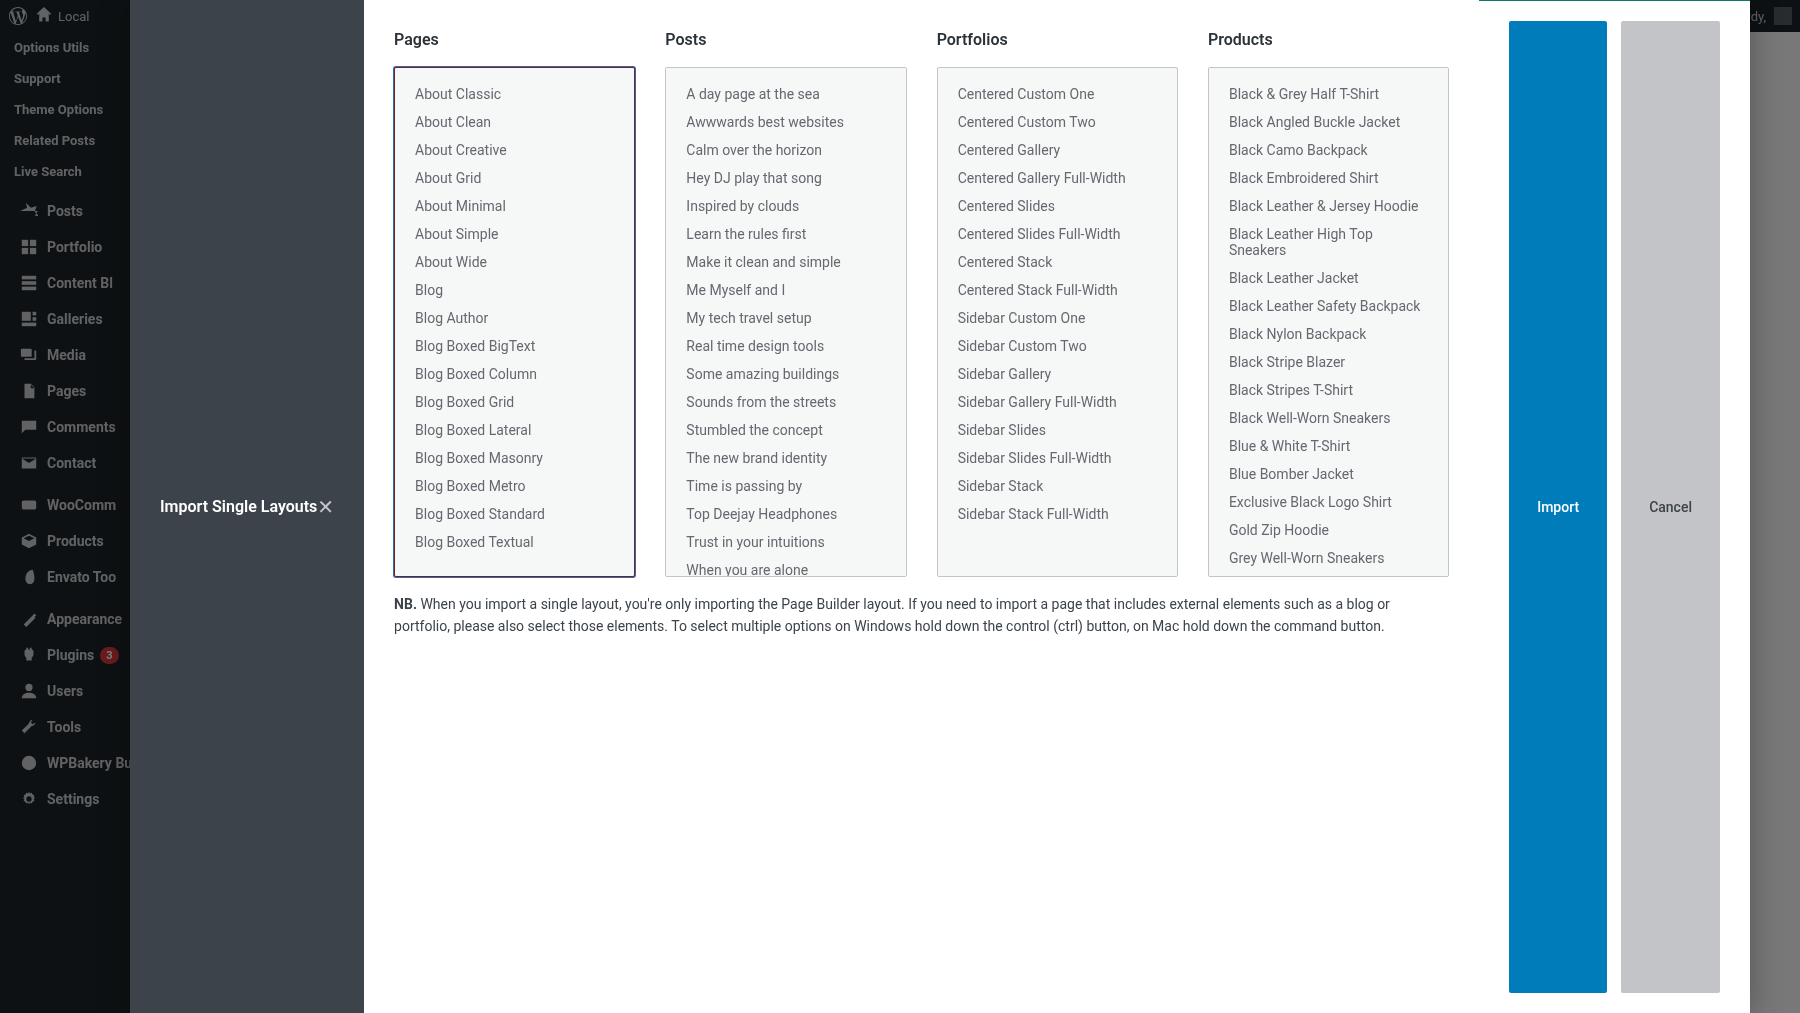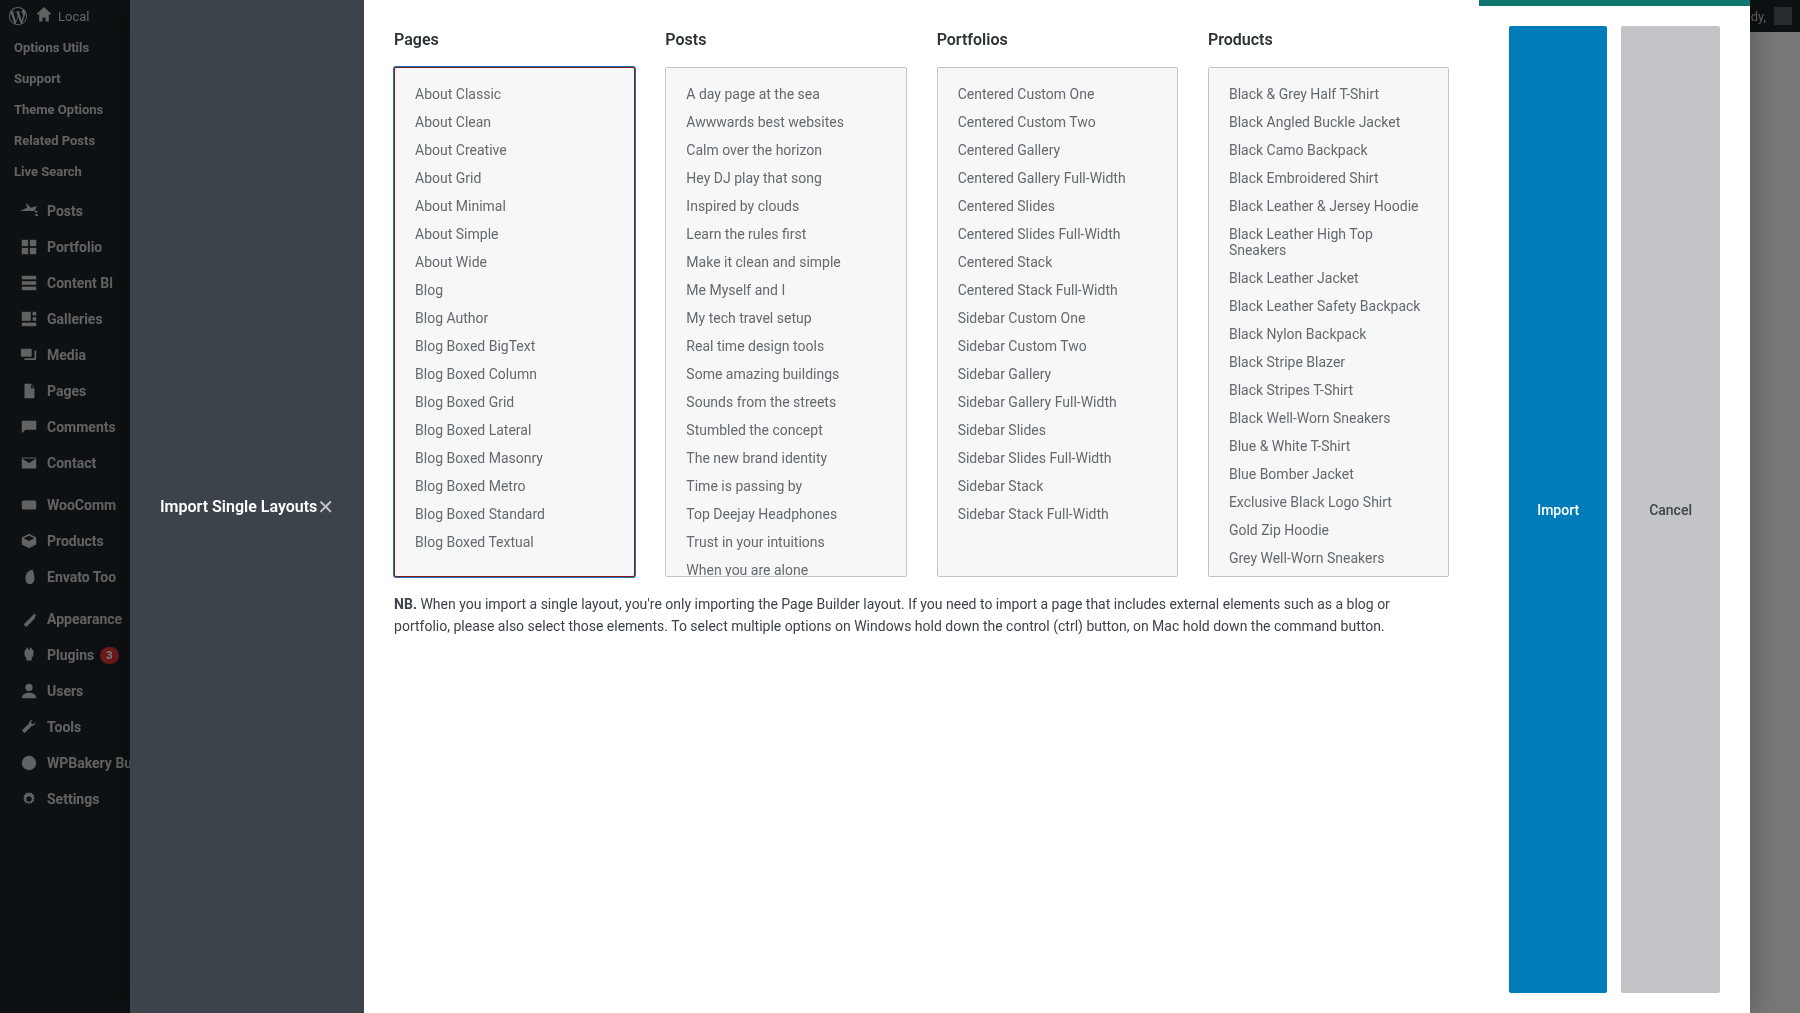--- a/index.html
+++ b/index.html
@@ -35,21 +35,21 @@
 .columns { display: flex; gap: 30px; }
 .col { flex: 1; display: flex; flex-direction: column; }
 .col h3 { font-size: 16px; font-weight: 600; color: #2c3338; margin-bottom: 18px; }
 .listbox { height: 510px; overflow-y: scroll; border: 1px solid #c3c4c7; background: #f6f7f7; padding: 12px 10px; border-radius: 2px; }
 .listbox.active { border: 1px solid #7f1d1d; box-shadow: 0 0 0 1px #2271b1; }
 .listbox .opt { padding: 6px 10px; color: #646970; font-size: 14px; cursor: pointer; }
 
 .note { margin-top: 16px; color: #3c434a; font-size: 14px; line-height: 1.6; }
 .note b { font-weight: 700; }
 
-.modal-footer { padding: 20px 30px; border-top: 6px solid #0f766e; background: #fff; display: flex; gap: 14px; }
+.modal-footer { padding: 20px 30px; border-top: 1px solid #0f766e; background: #fff; display: flex; gap: 14px; }
 .btn { padding: 10px 28px; font-size: 14px; font-weight: 500; border: none; cursor: pointer; border-radius: 2px; }
 .btn.primary { background: #007cba; color: #fff; }
 .btn.secondary { background: #c3c4c7; color: #3c434a; }
 
 
 .listbox::-webkit-scrollbar { width: 16px; }
 .listbox::-webkit-scrollbar-track { background: #f0f0f1; }
 .listbox::-webkit-scrollbar-thumb { background: #c3c4c7; border: 2px solid #f0f0f1; }
 .listbox::-webkit-scrollbar-button { height: 16px; background: #e5e5e5; }
 

